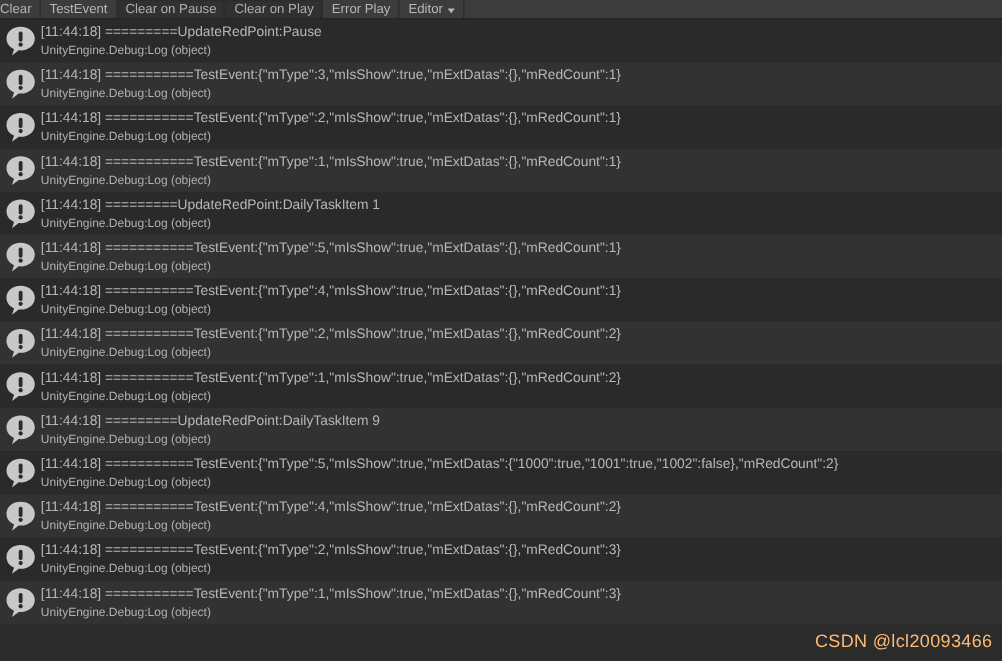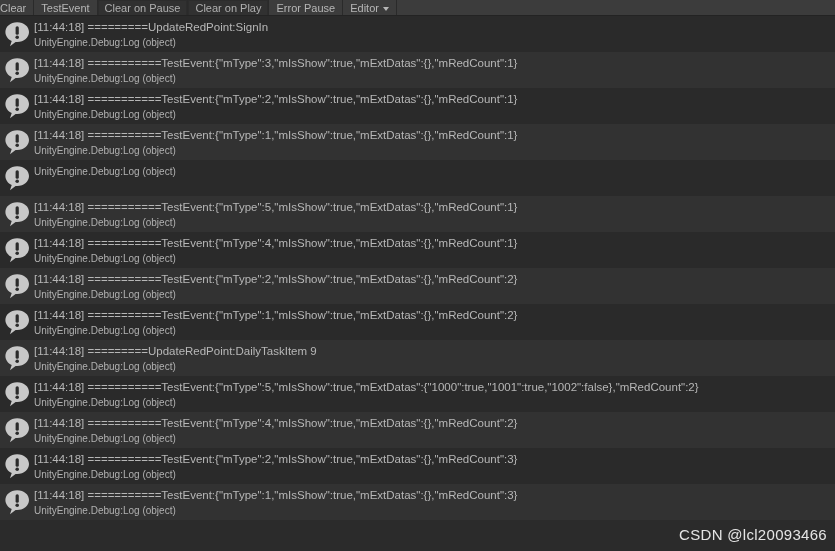--- a/index.html
+++ b/index.html
@@ -114,21 +114,21 @@
     color: #b1b1b1;
     white-space: nowrap;
   }
 
   
   #watermark {
     position: absolute;
     right: 8px;
     bottom: 8px;
     font-size: 15px;
-    color: #e5e5e5;
+    color: #fdba74;
     letter-spacing: 0.3px;
     user-select: none;
     pointer-events: none;
   }
 </style>
 </head>
 <body>
 
 <div id="console-window">
 
@@ -139,39 +139,39 @@
     <div class="tb-btn">
       <span>TestEvent</span>
     </div>
     <div class="tb-btn pressed">
       <span>Clear on Pause</span>
     </div>
     <div class="tb-btn pressed">
       <span>Clear on Play</span>
     </div>
     <div class="tb-btn">
-      <span>Error Pause</span>
+      <span>Error Play</span>
     </div>
     <div class="tb-btn tb-dropdown">
       <span>Editor</span>
       <span class="caret"></span>
     </div>
   </div>
 
   <div id="log-list">
       <div class="log-row even">
         <div class="log-icon">
           <svg width="30" height="30" viewBox="0 0 30 30" aria-hidden="true">
             <path d="M15.2 3.2 C8.3 3.2 3.4 7.6 3.4 13.1 C3.4 17.0 5.9 20.4 9.7 22.0 L8.0 27.2 L13.6 22.9 C14.1 22.95 14.65 23.0 15.2 23.0 C22.1 23.0 27.0 18.6 27.0 13.1 C27.0 7.6 22.1 3.2 15.2 3.2 Z" fill="#c8c8c8"></path>
             <rect x="13.6" y="7.2" width="3.2" height="8.6" rx="1.5" fill="#2b2b2b"></rect>
             <circle cx="15.2" cy="18.2" r="1.8" fill="#2b2b2b"></circle>
           </svg>
         </div>
         <div class="log-text">
-          <div class="log-line1">[11:44:18] =========UpdateRedPoint:SignIn</div>
+          <div class="log-line1">[11:44:18] =========UpdateRedPoint:Pause</div>
           <div class="log-line2">UnityEngine.Debug:Log (object)</div>
         </div>
       </div>
       <div class="log-row odd">
         <div class="log-icon">
           <svg width="30" height="30" viewBox="0 0 30 30" aria-hidden="true">
             <path d="M15.2 3.2 C8.3 3.2 3.4 7.6 3.4 13.1 C3.4 17.0 5.9 20.4 9.7 22.0 L8.0 27.2 L13.6 22.9 C14.1 22.95 14.65 23.0 15.2 23.0 C22.1 23.0 27.0 18.6 27.0 13.1 C27.0 7.6 22.1 3.2 15.2 3.2 Z" fill="#c8c8c8"></path>
             <rect x="13.6" y="7.2" width="3.2" height="8.6" rx="1.5" fill="#2b2b2b"></rect>
             <circle cx="15.2" cy="18.2" r="1.8" fill="#2b2b2b"></circle>
           </svg>
@@ -209,20 +209,21 @@
       </div>
       <div class="log-row even">
         <div class="log-icon">
           <svg width="30" height="30" viewBox="0 0 30 30" aria-hidden="true">
             <path d="M15.2 3.2 C8.3 3.2 3.4 7.6 3.4 13.1 C3.4 17.0 5.9 20.4 9.7 22.0 L8.0 27.2 L13.6 22.9 C14.1 22.95 14.65 23.0 15.2 23.0 C22.1 23.0 27.0 18.6 27.0 13.1 C27.0 7.6 22.1 3.2 15.2 3.2 Z" fill="#c8c8c8"></path>
             <rect x="13.6" y="7.2" width="3.2" height="8.6" rx="1.5" fill="#2b2b2b"></rect>
             <circle cx="15.2" cy="18.2" r="1.8" fill="#2b2b2b"></circle>
           </svg>
         </div>
         <div class="log-text">
+          <div class="log-line1">[11:44:18] =========UpdateRedPoint:DailyTaskItem  1</div>
           <div class="log-line2">UnityEngine.Debug:Log (object)</div>
         </div>
       </div>
       <div class="log-row odd">
         <div class="log-icon">
           <svg width="30" height="30" viewBox="0 0 30 30" aria-hidden="true">
             <path d="M15.2 3.2 C8.3 3.2 3.4 7.6 3.4 13.1 C3.4 17.0 5.9 20.4 9.7 22.0 L8.0 27.2 L13.6 22.9 C14.1 22.95 14.65 23.0 15.2 23.0 C22.1 23.0 27.0 18.6 27.0 13.1 C27.0 7.6 22.1 3.2 15.2 3.2 Z" fill="#c8c8c8"></path>
             <rect x="13.6" y="7.2" width="3.2" height="8.6" rx="1.5" fill="#2b2b2b"></rect>
             <circle cx="15.2" cy="18.2" r="1.8" fill="#2b2b2b"></circle>
           </svg>

